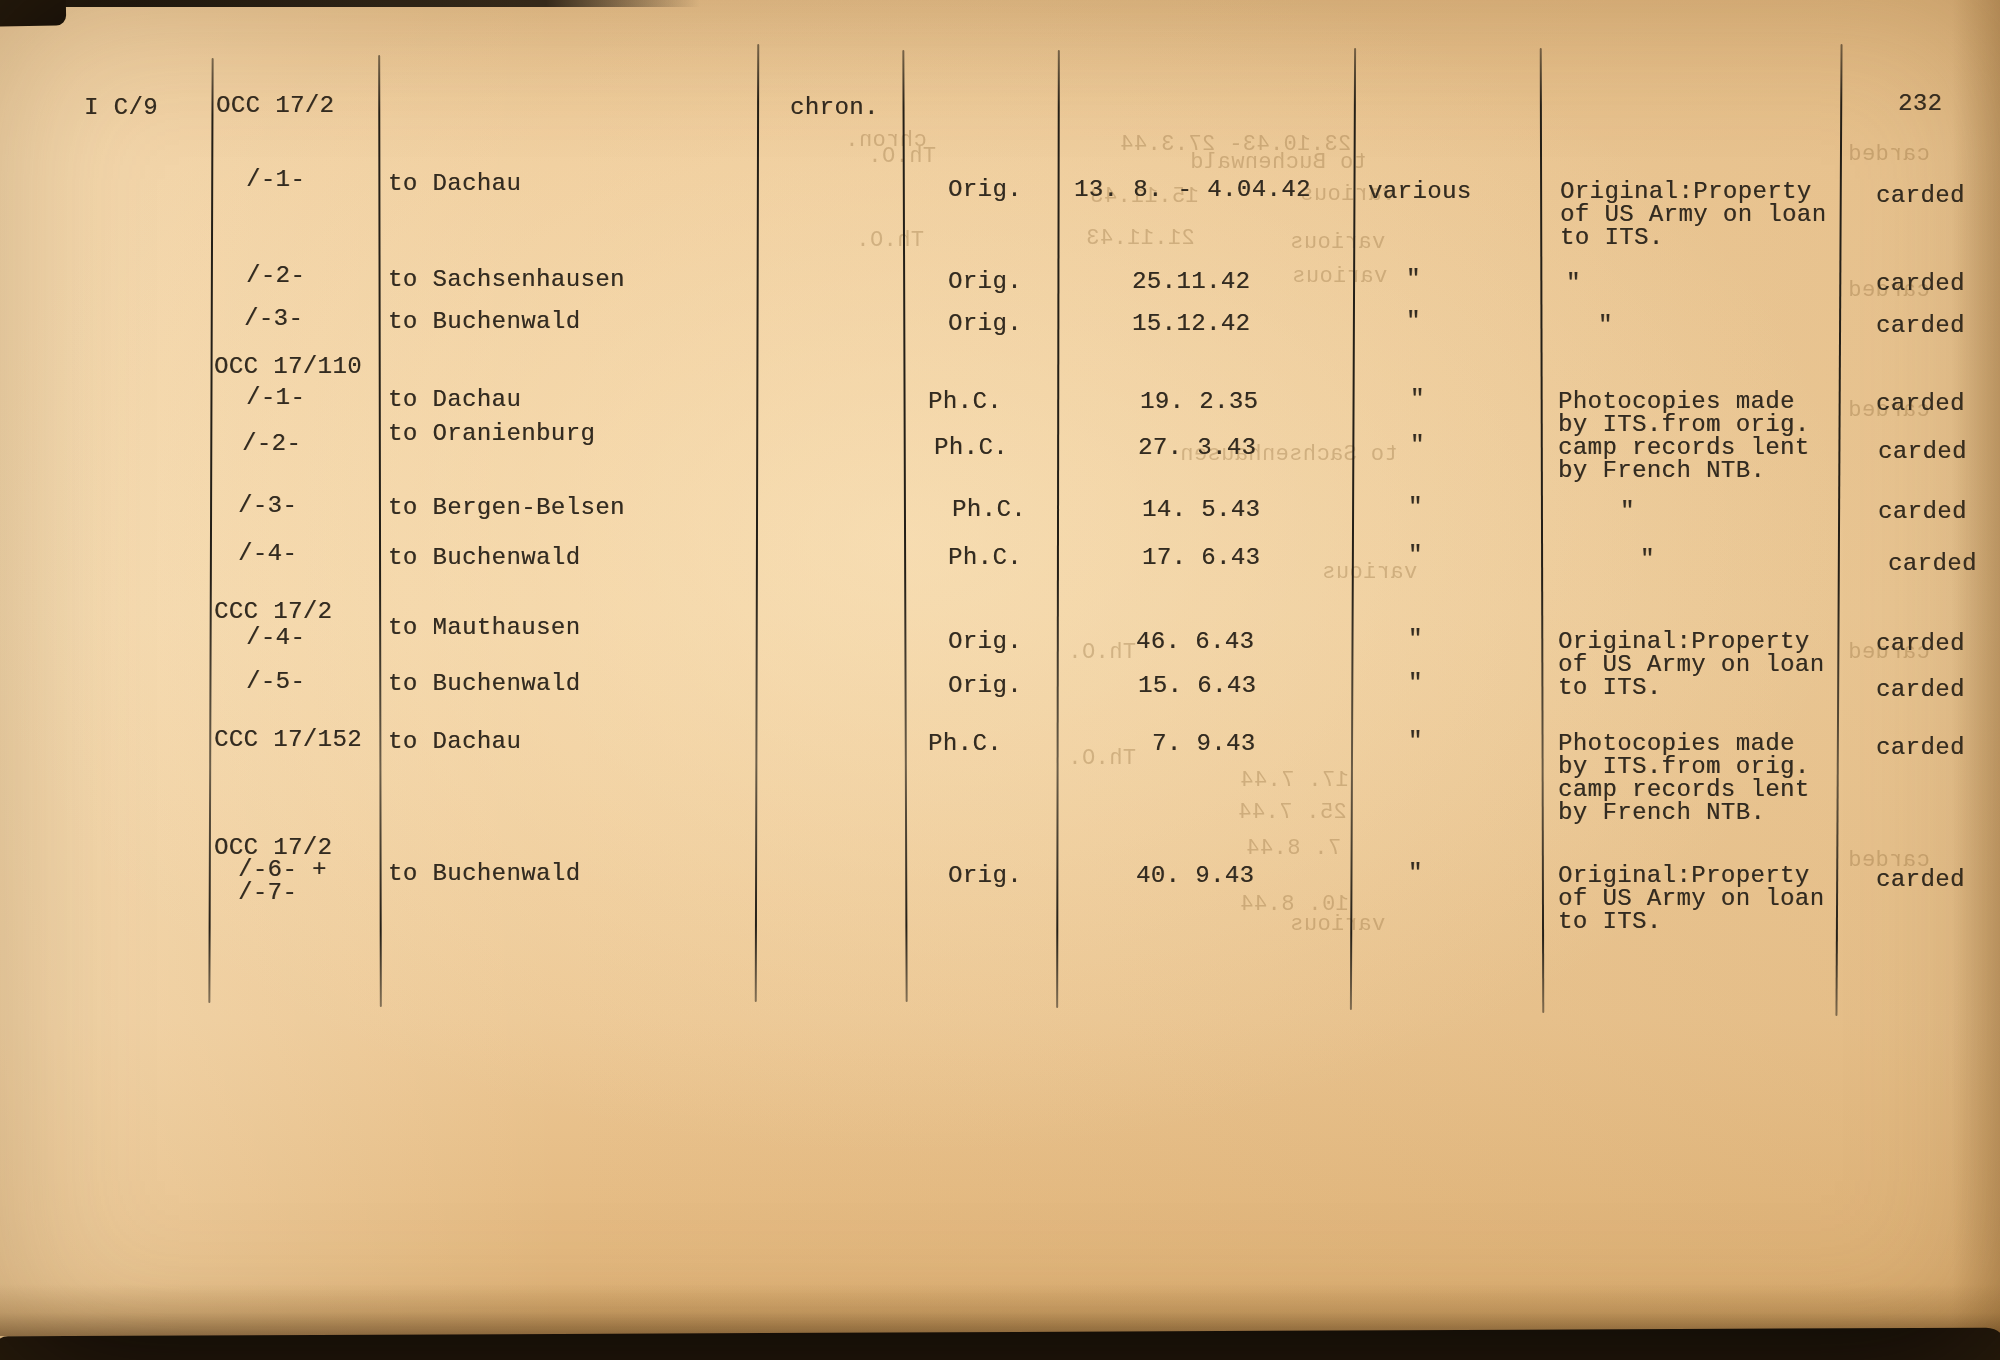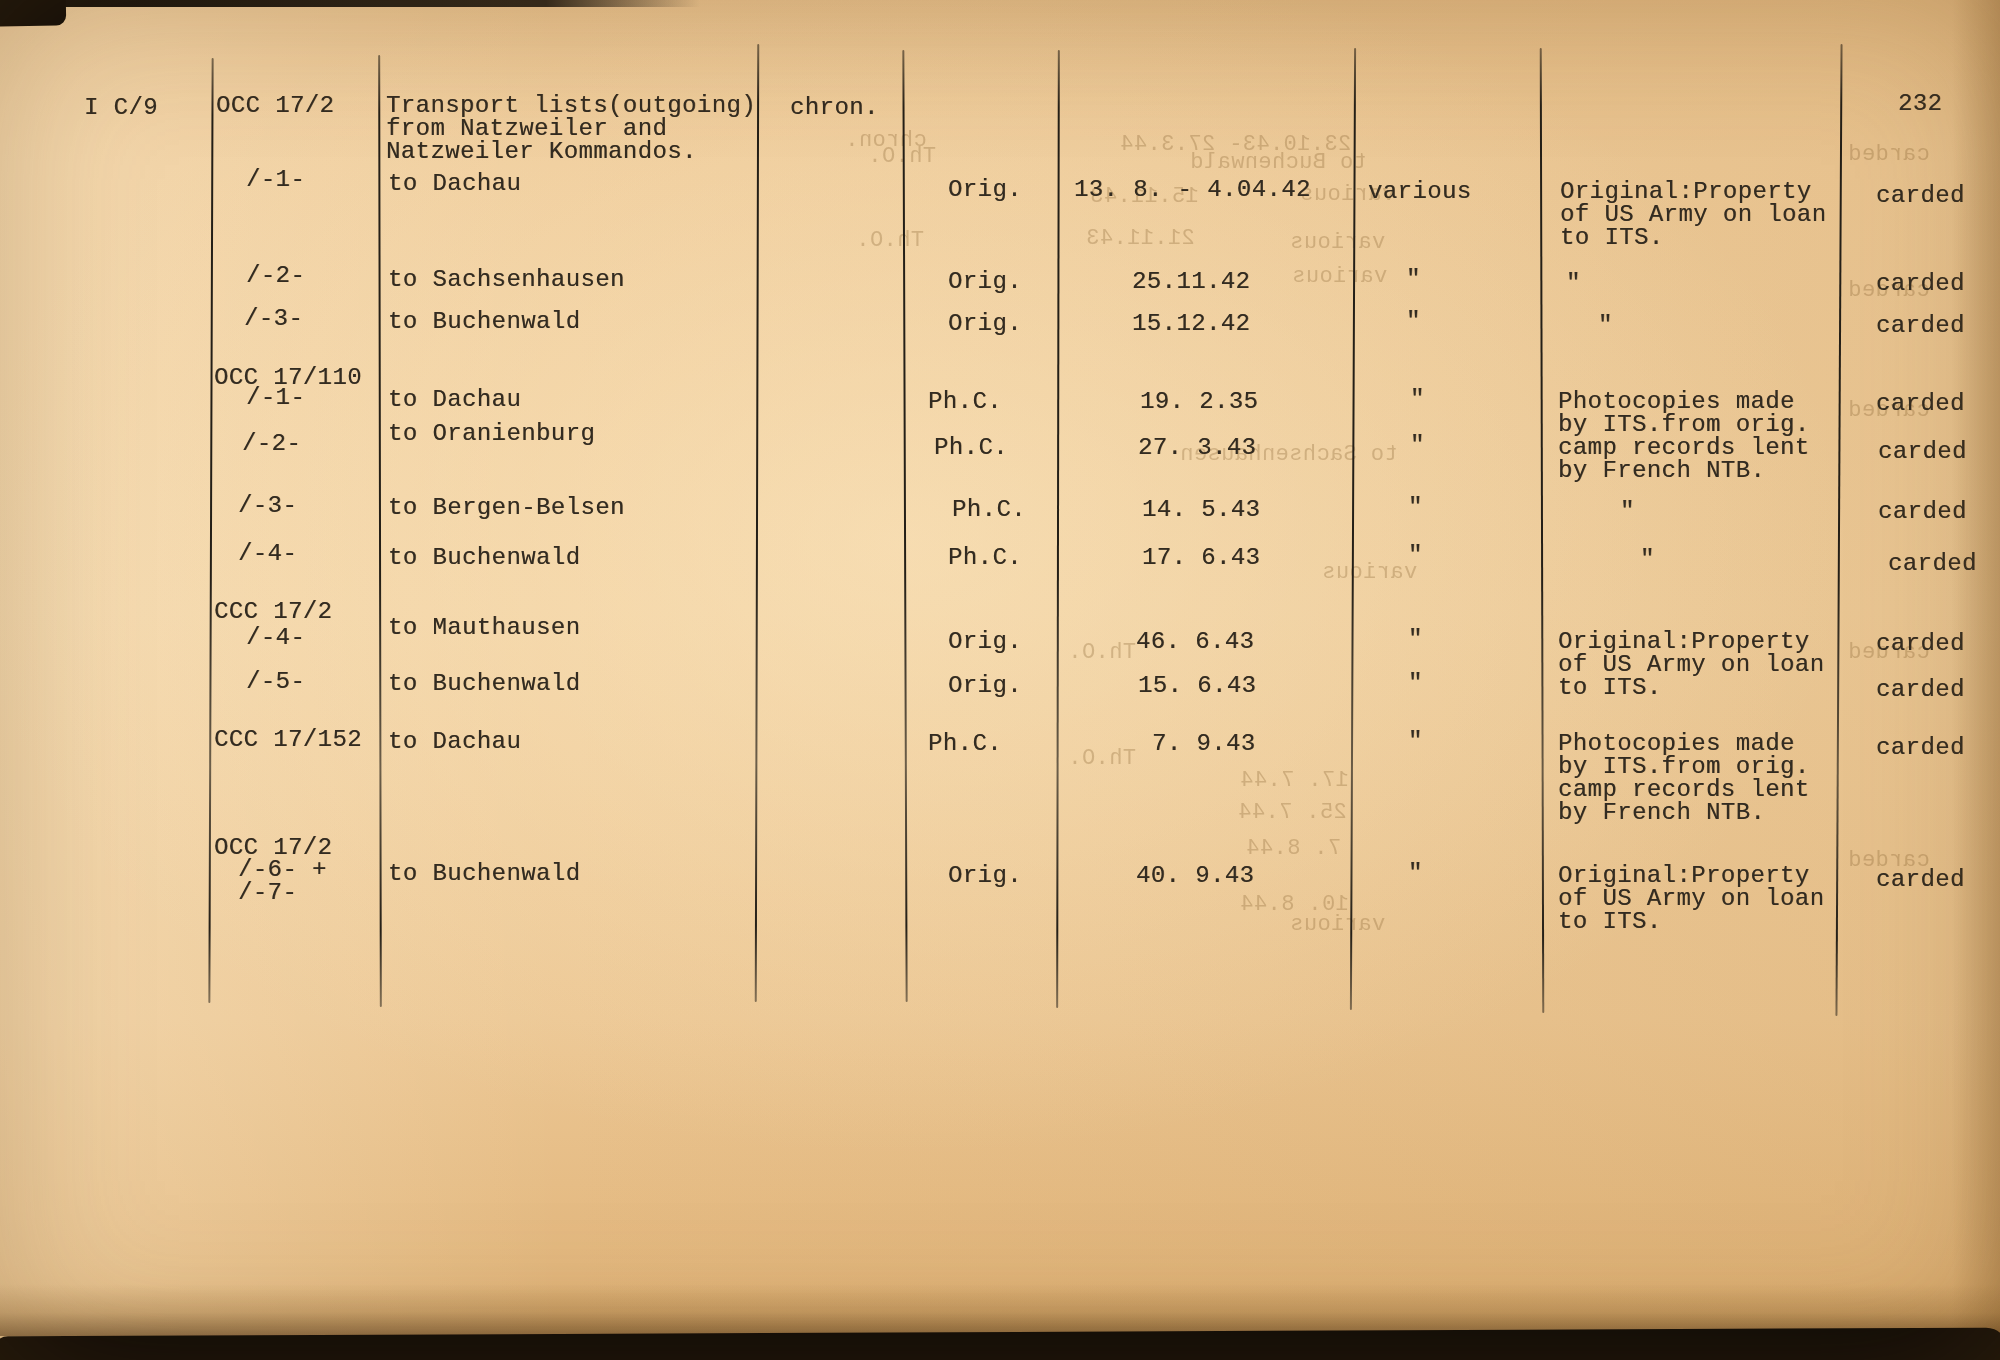--- a/index.html
+++ b/index.html
@@ -111,23 +111,20 @@
   <div class="rule" style="left:904px;top:50px;height:952px;transform:rotate(-0.2deg)"></div>
   <div class="rule" style="left:1057px;top:50px;height:958px;transform:rotate(0.1deg)"></div>
   <div class="rule" style="left:1352px;top:48px;height:962px;transform:rotate(0.25deg)"></div>
   <div class="rule" style="left:1541px;top:48px;height:965px;transform:rotate(-0.15deg)"></div>
   <div class="rule" style="left:1838px;top:44px;height:972px;transform:rotate(0.3deg)"></div>
 
   <span class="cell" style="left:84px;top:96px">I C/9</span>
   <span class="cell" style="left:1898px;top:92px">232</span>
 
   <span class="cell" style="left:216px;top:94px">OCC 17/2</span>
-  <span class="cell" style="left:386px;top:94px">Transport lists(outgoing)
-from Natzweiler and
-Natzweiler Kommandos.</span>
   <span class="cell" style="left:790px;top:96px">chron.</span>
 
   <span class="cell" style="left:246px;top:168px">/-1-</span>
   <span class="cell" style="left:388px;top:172px">to Dachau</span>
   <span class="cell" style="left:948px;top:178px">Orig.</span>
   <span class="cell" style="left:1074px;top:178px">13. 8. - 4.04.42</span>
   <span class="cell" style="left:1368px;top:180px">various</span>
   <span class="cell" style="left:1560px;top:180px">Original:Property
 of US Army on loan
 to ITS.</span>
@@ -142,21 +139,21 @@
   <span class="cell" style="left:1876px;top:272px">carded</span>
 
   <span class="cell" style="left:244px;top:307px">/-3-</span>
   <span class="cell" style="left:388px;top:310px">to Buchenwald</span>
   <span class="cell" style="left:948px;top:312px">Orig.</span>
   <span class="cell" style="left:1132px;top:312px">15.12.42</span>
   <span class="cell" style="left:1406px;top:310px">"</span>
   <span class="cell" style="left:1598px;top:314px">"</span>
   <span class="cell" style="left:1876px;top:314px">carded</span>
 
-  <span class="cell" style="left:214px;top:366px">OCC 17/110</span>
+  <span class="cell" style="left:214px;top:355px">OCC 17/110</span>
 
   <span class="cell" style="left:246px;top:386px">/-1-</span>
   <span class="cell" style="left:388px;top:388px">to Dachau</span>
   <span class="cell" style="left:928px;top:390px">Ph.C.</span>
   <span class="cell" style="left:1140px;top:390px">19. 2.35</span>
   <span class="cell" style="left:1410px;top:388px">"</span>
   <span class="cell" style="left:1558px;top:390px">Photocopies made
 by ITS.from orig.
 camp records lent
 by French NTB.</span>

